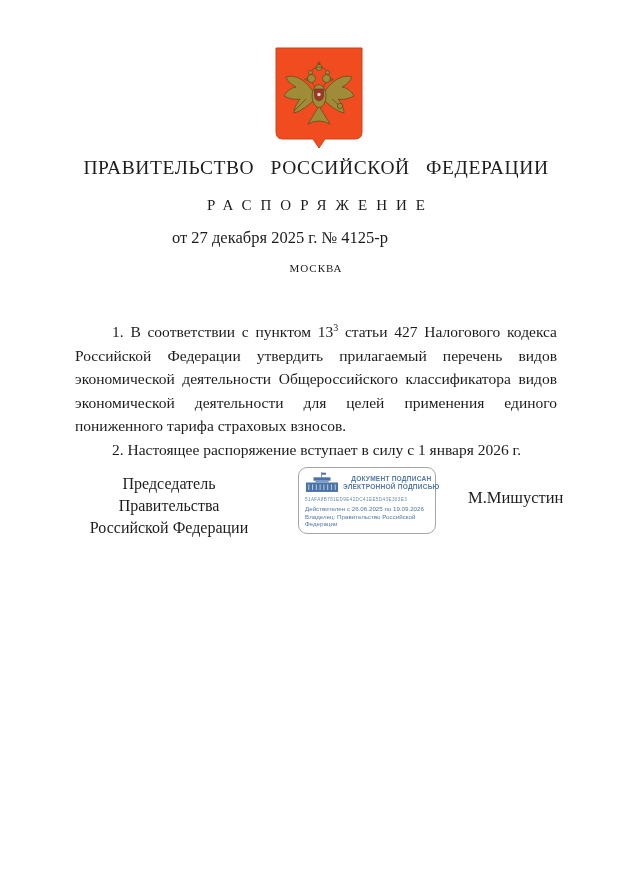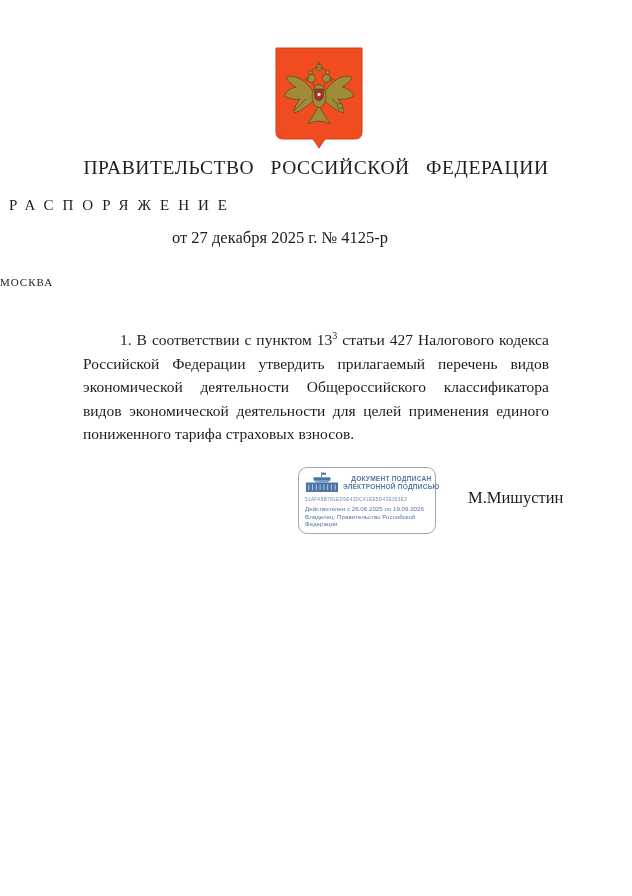--- a/index.html
+++ b/index.html
@@ -12,36 +12,36 @@
     overflow:hidden;
   }
   .emblem{position:absolute;left:273px;top:47px;width:92px;height:102px;}
   .org-title{
     position:absolute;top:157px;left:0;width:632px;
     text-align:center;font-weight:normal;font-size:19.5px;
     letter-spacing:0.6px;word-spacing:0.55em;
   }
   .doc-type{
     position:absolute;top:197px;left:0;width:632px;
-    font-size:15px;letter-spacing:9px;
+    text-align:center;font-size:15px;letter-spacing:9px;
     text-indent:9px; 
   }
   .date-line{
     position:absolute;top:228px;left:0;width:560px;
     text-align:center;font-size:16.5px;
   }
   .city{
-    position:absolute;top:276px;left:0;width:632px;
-    text-align:left;font-size:11px;letter-spacing:1px;
+    position:absolute;top:262px;left:0;width:632px;
+    text-align:center;font-size:11px;letter-spacing:1px;
   }
   .body-text{
     position:absolute;top:320px;left:75px;width:482px;
     font-size:15.5px;line-height:23.5px;text-align:justify;
   }
-  .body-text p{margin:8px;text-indent:37px;}
+  .body-text p{margin:0;text-indent:37px;}
   .body-text sup{font-size:10px;line-height:0;}
   .sig-title{
     position:absolute;top:473px;left:73px;width:192px;
     text-align:center;font-size:16px;line-height:22px;
   }
   .sig-name{
     position:absolute;top:488px;left:468px;
     font-size:16.5px;
   }
   .stamp{
@@ -104,22 +104,27 @@
     <circle cx="46" cy="47.5" r="1.7" fill="#e8e0d2"></circle>
   </svg>
 
   <div class="org-title">ПРАВИТЕЛЬСТВО РОССИЙСКОЙ ФЕДЕРАЦИИ</div>
   <div class="doc-type">РАСПОРЯЖЕНИЕ</div>
   <div class="date-line">от 27 декабря 2025 г. № 4125-р</div>
   <div class="city">МОСКВА</div>
 
   <div class="body-text">
     <p><span>1. В соответствии с пунктом 13</span><sup>3</sup><span> статьи 427 Налогового кодекса Российской Федерации утвердить прилагаемый перечень видов экономической деятельности Общероссийского классификатора видов экономической деятельности для целей применения единого пониженного тарифа страховых взносов.</span></p>
+    <p>2. Настоящее распоряжение вступает в силу с 1 января 2026 г.</p>
   </div>
 
+  <div class="sig-title">
+    <div>Председатель Правительства</div>
+    <div>Российской Федерации</div>
+  </div>
 
   <div class="stamp">
     <div class="stamp-head">
       <svg class="stamp-building" width="34" height="21" viewBox="0 0 36 22" xmlns="http://www.w3.org/2000/svg" aria-hidden="true">
         <g fill="#4a74a8">
           <rect x="17.2" y="0" width="0.8" height="5.5"></rect>
           <path d="M18,0.6 h4.2 v2.2 h-4.2 z"></path>
           <rect x="9" y="5.5" width="18" height="3.6"></rect>
           <rect x="11" y="9.1" width="14" height="1.8" fill="#7d9cc4"></rect>
           <rect x="1" y="11" width="34" height="10"></rect>

